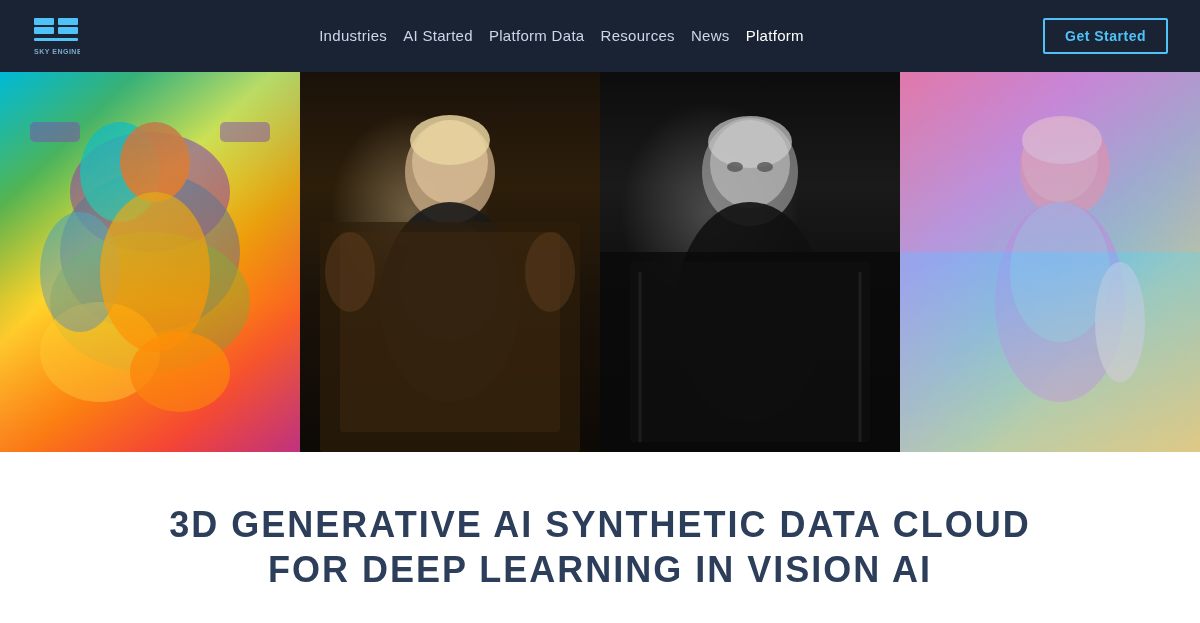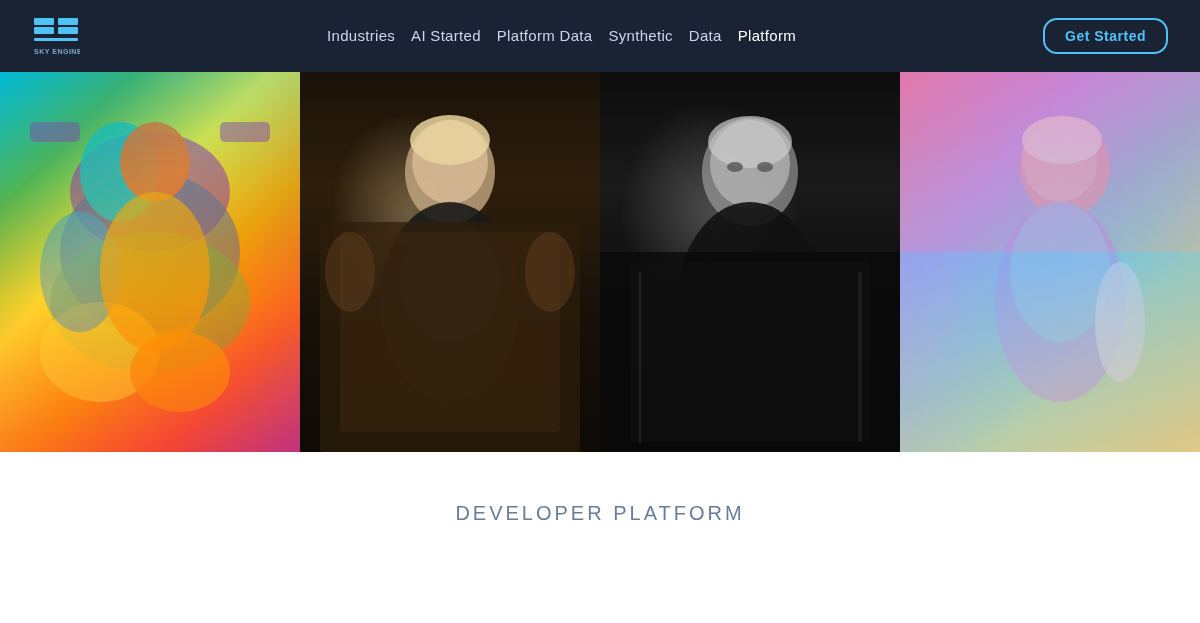--- a/index.html
+++ b/index.html
@@ -42,21 +42,21 @@
       color: #ffffff;
     }
     .get-started-btn {
       background: transparent;
       border: 2px solid #4fc3f7;
       color: #4fc3f7;
       padding: 8px 20px;
       font-size: 14px;
       font-weight: 600;
       cursor: pointer;
-      border-radius: 14px;
+      border-radius: 2px;
       letter-spacing: 0.5px;
       white-space: nowrap;
     }
 
     
     .hero-images {
       display: flex;
       width: 1200px;
       height: 380px;
       overflow: hidden;
@@ -170,24 +170,24 @@
     <li>
       <a href="#">Industries</a>
     </li>
     <li>
       <a href="#">AI Started</a>
     </li>
     <li>
       <a href="#">Platform Data</a>
     </li>
     <li>
-      <a href="#">Synthetic</a>
-    </li>
-    <li>
-      <a href="#">Data</a>
+      <a href="#">Resources</a>
+    </li>
+    <li>
+      <a href="#">News</a>
     </li>
     <li>
       <a href="#" class="active">Platform</a>
     </li>
   </ul>
 
   <button class="get-started-btn">Get Started</button>
 </nav>
 
 <div class="hero-images">
@@ -277,15 +277,18 @@
 
       <ellipse cx="220" cy="250" rx="25" ry="60" fill="#ffd6ff" opacity="0.8"></ellipse>
 
       <rect x="0" y="180" width="300" height="200" fill="#7ec8e3" opacity="0.4"></rect>
       <rect x="0" y="0" width="300" height="180" fill="#ff9a8b" opacity="0.3"></rect>
     </svg>
   </div>
 </div>
 
 <div class="content-section">
-  <p class="sub-heading">DEVELOPER PLATFORM</p>
+  <h1 class="main-heading">
+    <span>3D GENERATIVE AI SYNTHETIC DATA CLOUD</span><br>
+    <span>FOR DEEP LEARNING IN VISION AI</span>
+  </h1>
 
 </div>
 
 </body></html>

